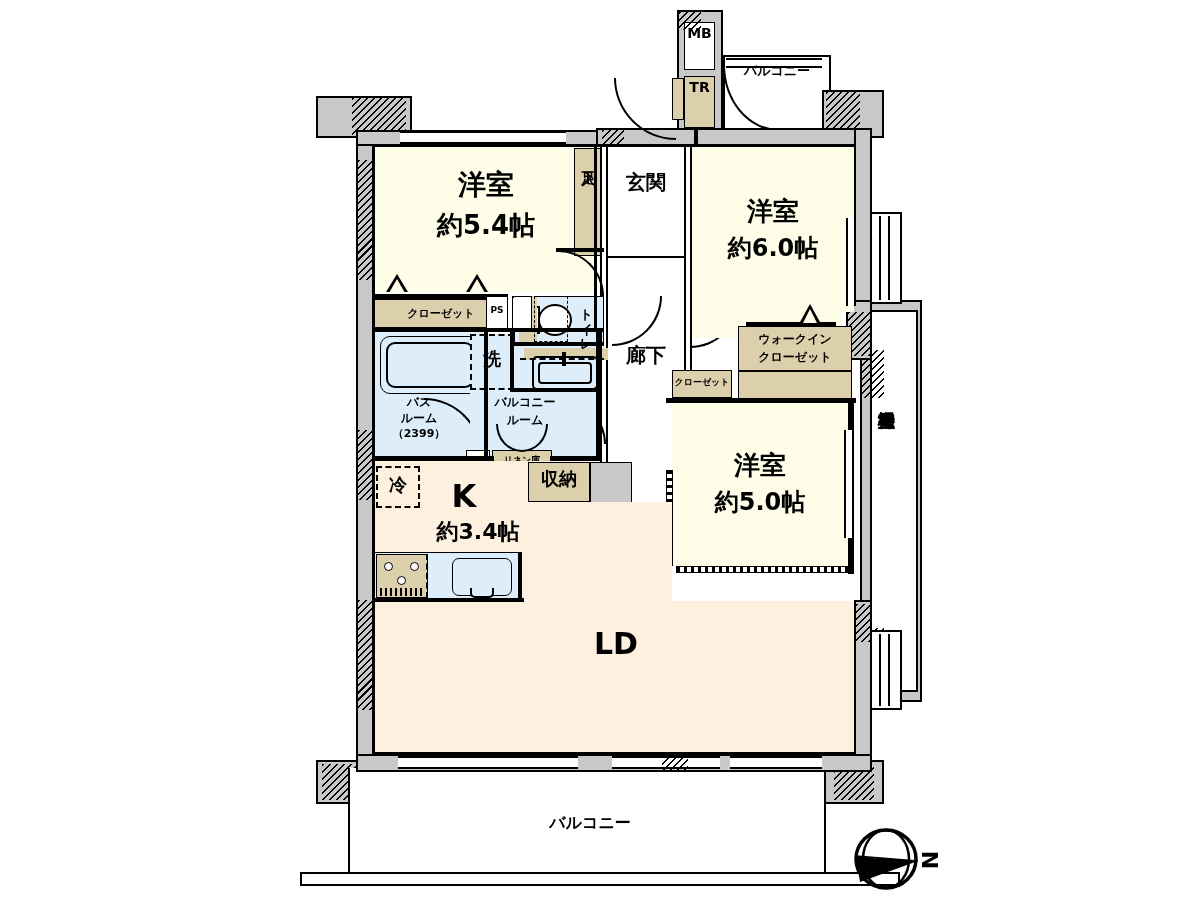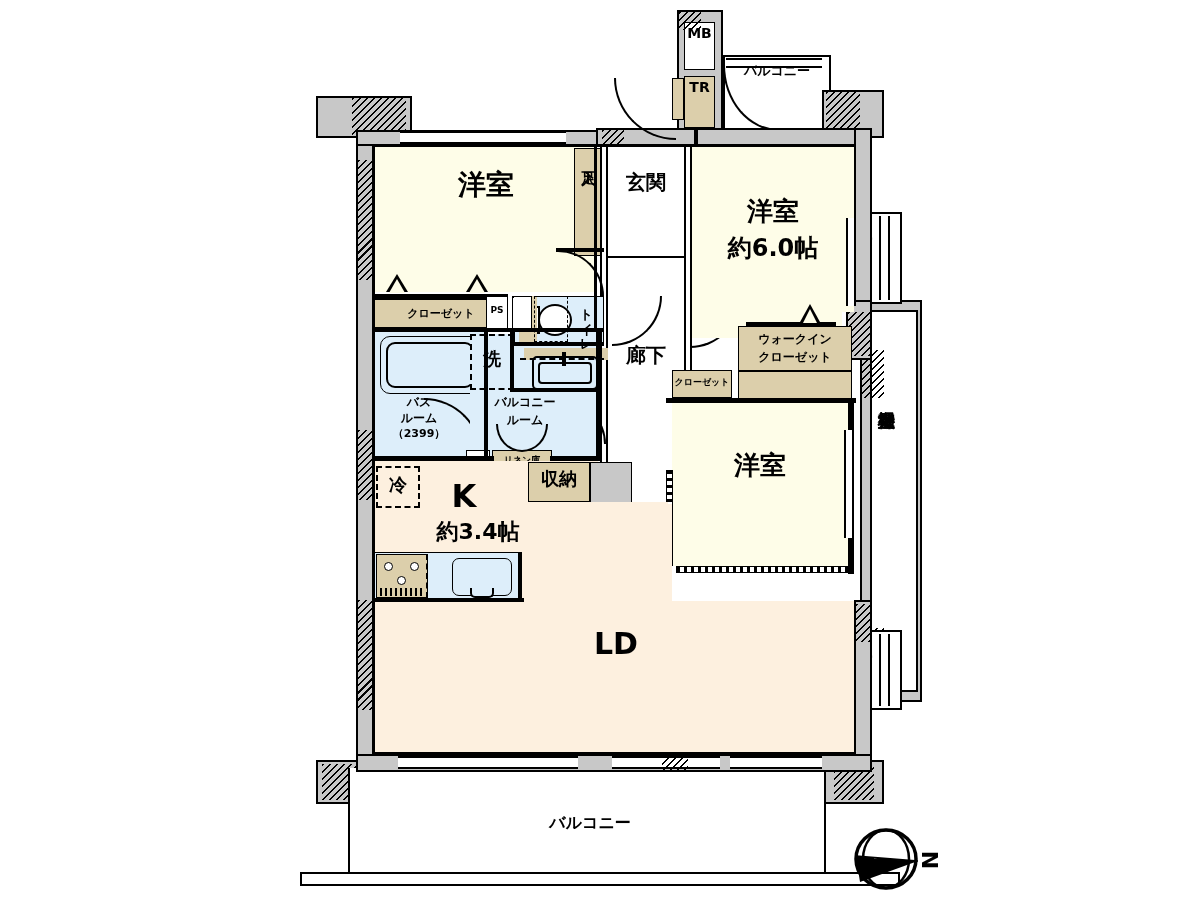--- a/index.html
+++ b/index.html
@@ -104,20 +104,21 @@
   <div class="abs hatch" style="left:856px;top:604px;width:16px;height:38px;"></div>
 
   <div class="abs wall" style="left:356px;top:754px;width:516px;height:18px;"></div>
   <div class="abs win" style="left:398px;top:756px;width:180px;height:13px;"></div>
   <div class="abs win" style="left:612px;top:756px;width:108px;height:13px;"></div>
   <div class="abs win" style="left:730px;top:756px;width:92px;height:13px;"></div>
   <div class="abs hatch" style="left:662px;top:756px;width:26px;height:14px;"></div>
 
   <div class="abs room-y" style="left:374px;top:146px;width:222px;height:146px;"></div>
   <div class="lbl" style="left:404px;top:170px;width:164px;font-size:28px;">洋室</div>
+  <div class="lbl" style="left:394px;top:212px;width:184px;font-size:26px;">約5.4帖</div>
 
   <div class="abs closet ol1" style="left:374px;top:296px;width:134px;height:32px;"></div>
   <div class="abs" style="left:374px;top:294px;width:134px;height:6px;background:#000;"></div>
   <div class="lbl" style="left:374px;top:308px;width:134px;font-size:11px;">クローゼット</div>
   <div class="abs" style="left:386px;top:274px;width:0;height:0;border-left:11px solid transparent;border-right:11px solid transparent;border-bottom:18px solid #000;"></div>
   <div class="abs" style="left:389px;top:279px;width:0;height:0;border-left:8px solid transparent;border-right:8px solid transparent;border-bottom:14px solid #fefde8;"></div>
   <div class="abs" style="left:466px;top:274px;width:0;height:0;border-left:11px solid transparent;border-right:11px solid transparent;border-bottom:18px solid #000;"></div>
   <div class="abs" style="left:469px;top:279px;width:0;height:0;border-left:8px solid transparent;border-right:8px solid transparent;border-bottom:14px solid #fefde8;"></div>
 
   <div class="abs closet ol1" style="left:574px;top:148px;width:32px;height:108px;"></div>
@@ -161,20 +162,21 @@
   <div class="abs" style="left:803px;top:309px;width:0;height:0;border-left:7px solid transparent;border-right:7px solid transparent;border-bottom:14px solid #fefde8;"></div>
 
   <div class="abs closet ol1" style="left:672px;top:370px;width:60px;height:28px;"></div>
   <div class="lbl" style="left:672px;top:378px;width:60px;font-size:9px;">クローゼット</div>
   <div class="abs" style="left:672px;top:398px;width:60px;height:4px;background:#000;"></div>
   <div class="abs" style="left:680px;top:402px;width:0;height:0;border-left:9px solid transparent;border-right:9px solid transparent;border-top:16px solid #000;"></div>
   <div class="abs" style="left:683px;top:402px;width:0;height:0;border-left:6px solid transparent;border-right:6px solid transparent;border-top:12px solid #fefde8;"></div>
 
   <div class="abs room-y" style="left:672px;top:402px;width:176px;height:164px;"></div>
   <div class="lbl" style="left:672px;top:452px;width:176px;font-size:26px;">洋室</div>
+  <div class="lbl" style="left:666px;top:490px;width:188px;font-size:24px;">約5.0帖</div>
 
   <div class="abs" style="left:666px;top:470px;width:7px;height:96px;background:repeating-linear-gradient(180deg,#000 0 3px,#fff 3px 7px);border:1px solid #000;"></div>
 
   <div class="abs" style="left:676px;top:566px;width:172px;height:7px;background:repeating-linear-gradient(90deg,#000 0 3px,#fff 3px 7px);border:1px solid #000;"></div>
 
   <div class="abs" style="left:666px;top:398px;width:190px;height:5px;background:#000;"></div>
   <div class="abs" style="left:848px;top:398px;width:6px;height:176px;background:#000;"></div>
 
   <div class="abs winv" style="left:844px;top:430px;width:10px;height:108px;"></div>
 

